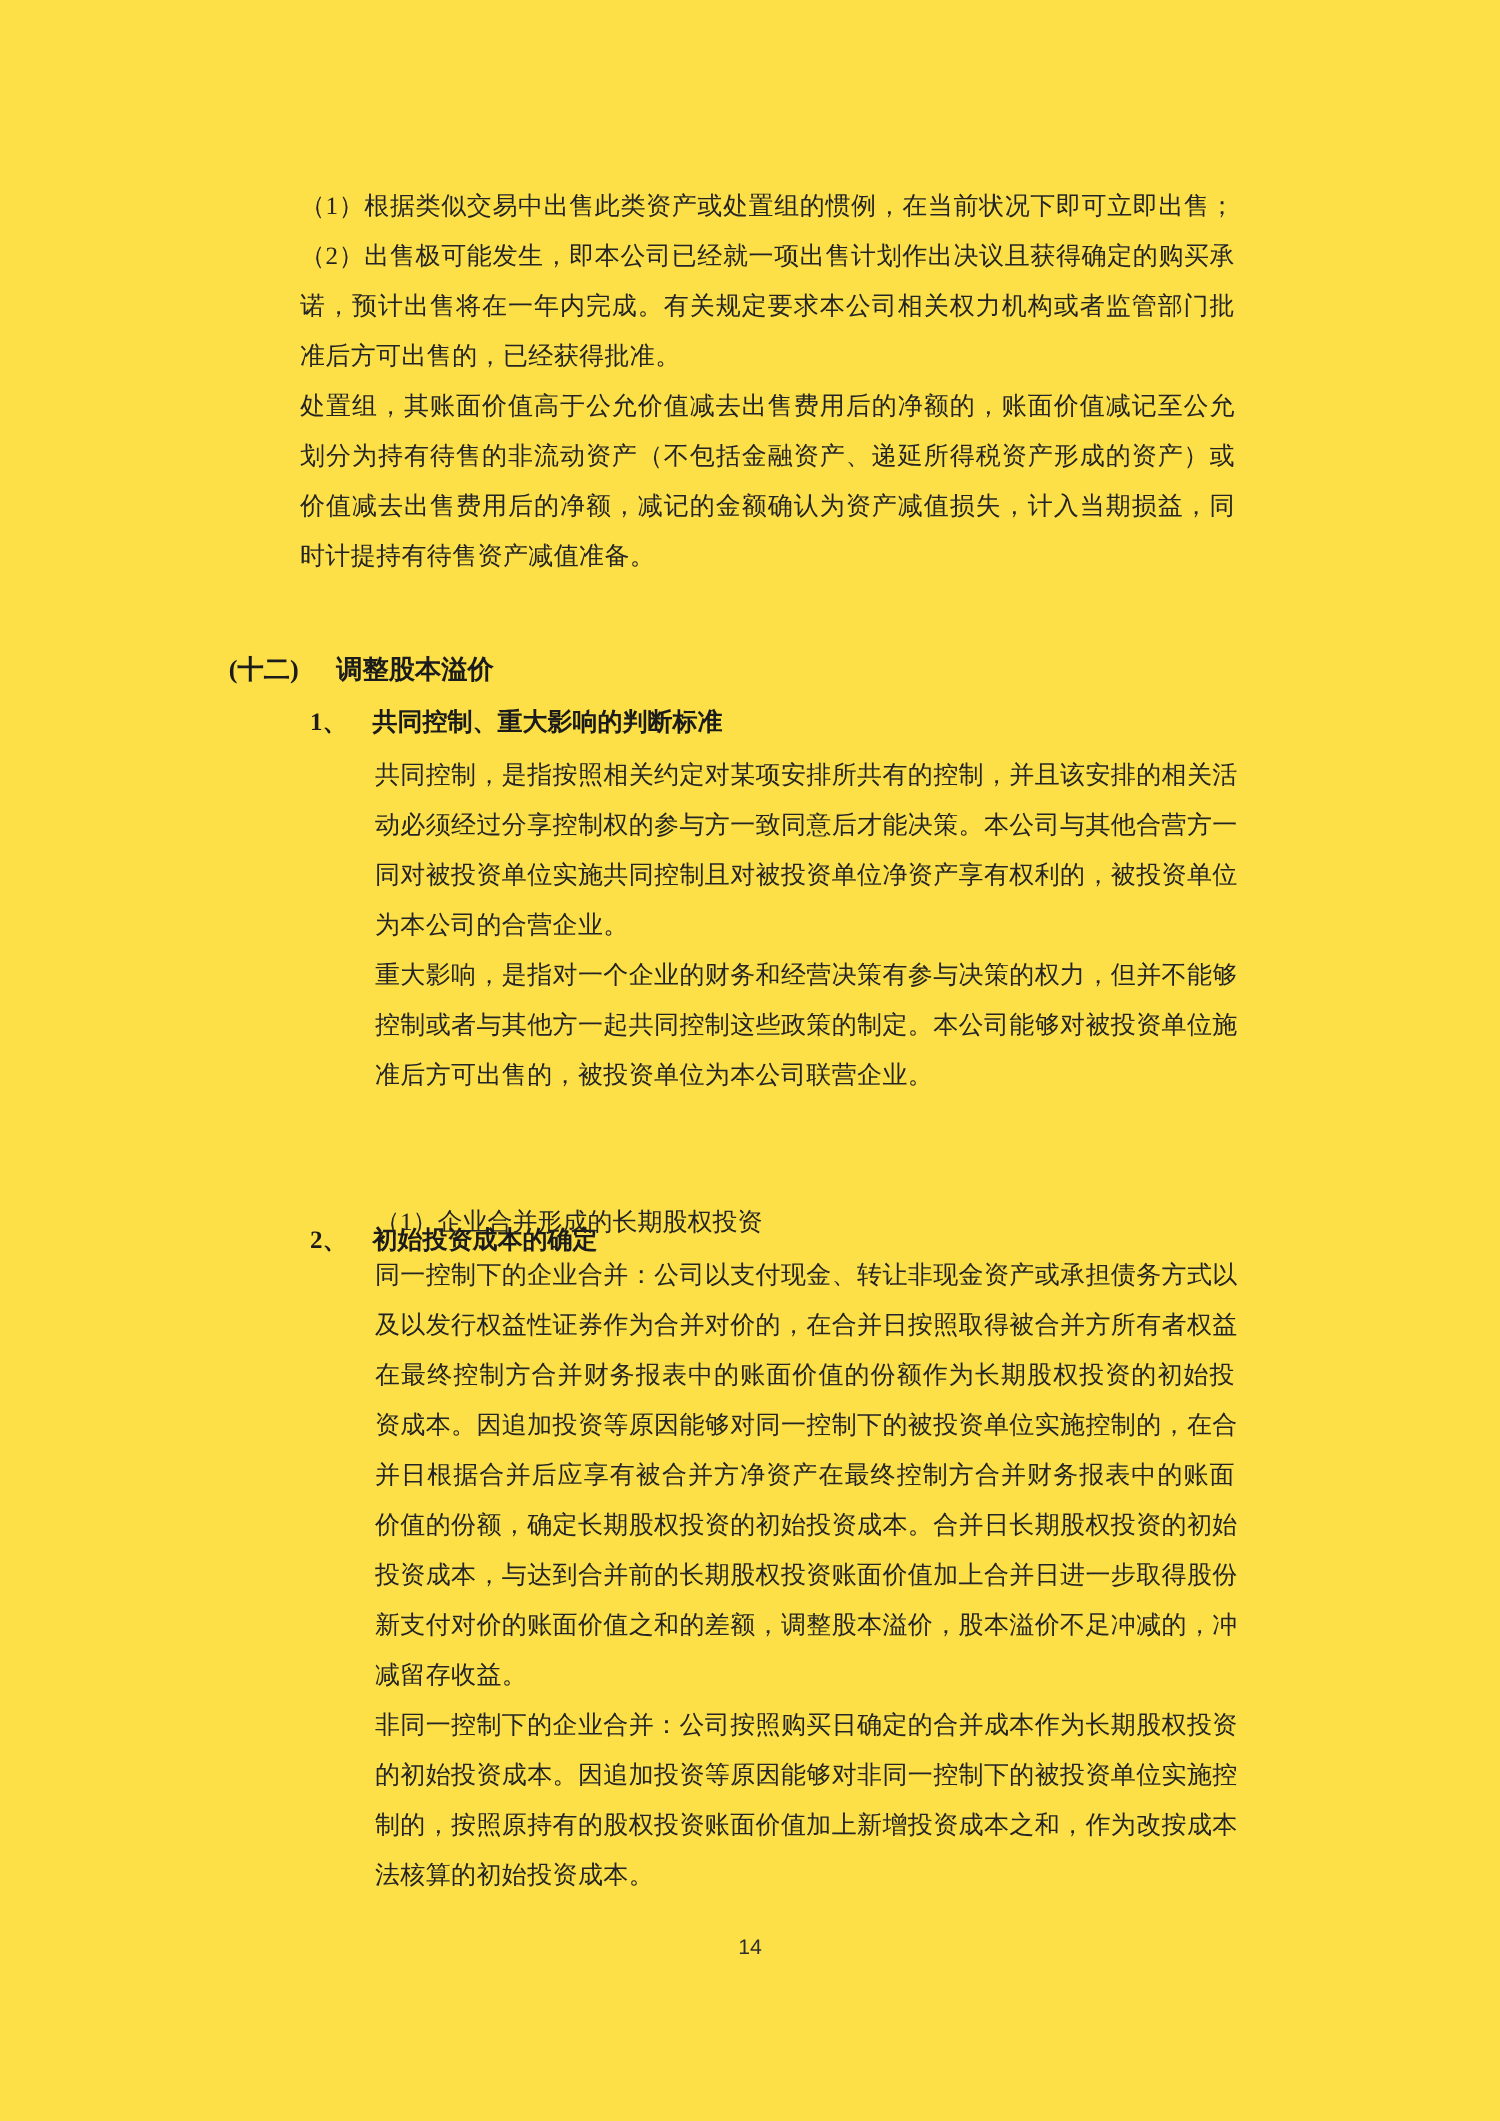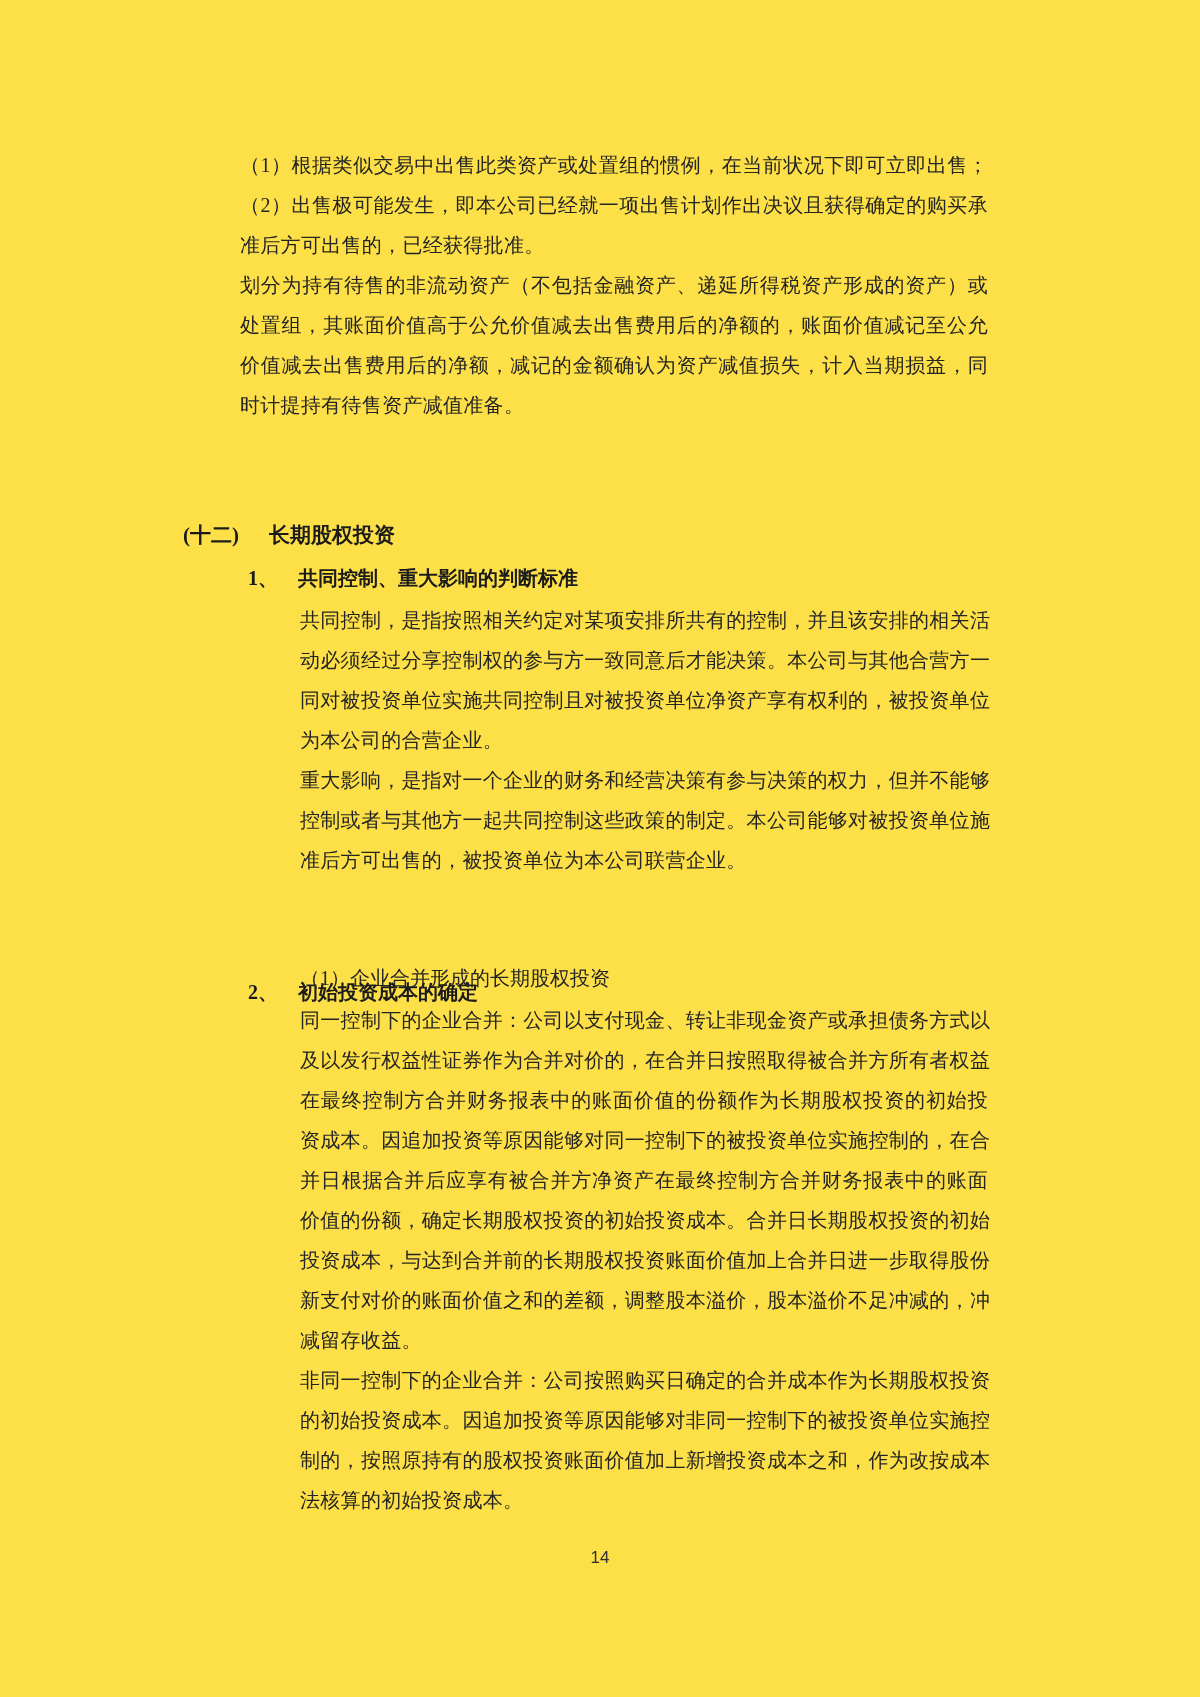--- a/index.html
+++ b/index.html
@@ -56,29 +56,30 @@
   }
 </style>
 </head>
 <body>
 
 <div class="page">
 
   <div class="block1">
       <div class="line">（1）根据类似交易中出售此类资产或处置组的惯例，在当前状况下即可立即出售；</div>
       <div class="line">（2）出售极可能发生，即本公司已经就一项出售计划作出决议且获得确定的购买承</div>
+      <div class="line">诺，预计出售将在一年内完成。有关规定要求本公司相关权力机构或者监管部门批</div>
       <div class="line end">准后方可出售的，已经获得批准。</div>
+      <div class="line">处置组，其账面价值高于公允价值减去出售费用后的净额的，账面价值减记至公允</div>
       <div class="line">划分为持有待售的非流动资产（不包括金融资产、递延所得税资产形成的资产）或</div>
-      <div class="line">处置组，其账面价值高于公允价值减去出售费用后的净额的，账面价值减记至公允</div>
       <div class="line">价值减去出售费用后的净额，减记的金额确认为资产减值损失，计入当期损益，同</div>
       <div class="line end">时计提持有待售资产减值准备。</div>
     </div>
 
   <div class="sec-row">
-    <span class="sec-label">(十二)</span><span class="sec-title">长期股权投资</span>
+    <span class="sec-label">(十二)</span><span class="sec-title">调整股本溢价</span>
   </div>
 
   <div class="item-row item1-row">
     <span class="item-num">1、</span><span class="item-heading">共同控制、重大影响的判断标准</span>
   </div>
 
   <div class="item-body item1-body">
       <div class="line">共同控制，是指按照相关约定对某项安排所共有的控制，并且该安排的相关活</div>
       <div class="line">动必须经过分享控制权的参与方一致同意后才能决策。本公司与其他合营方一</div>
       <div class="line">同对被投资单位实施共同控制且对被投资单位净资产享有权利的，被投资单位</div>

